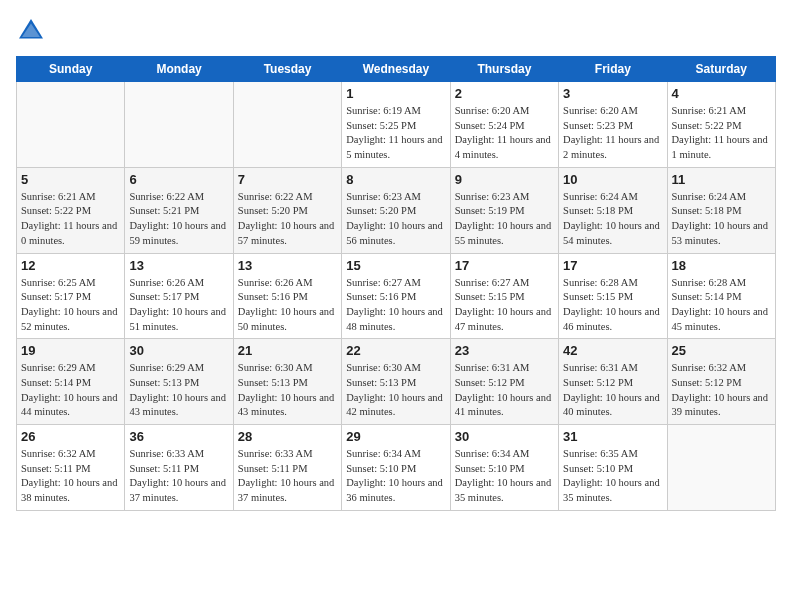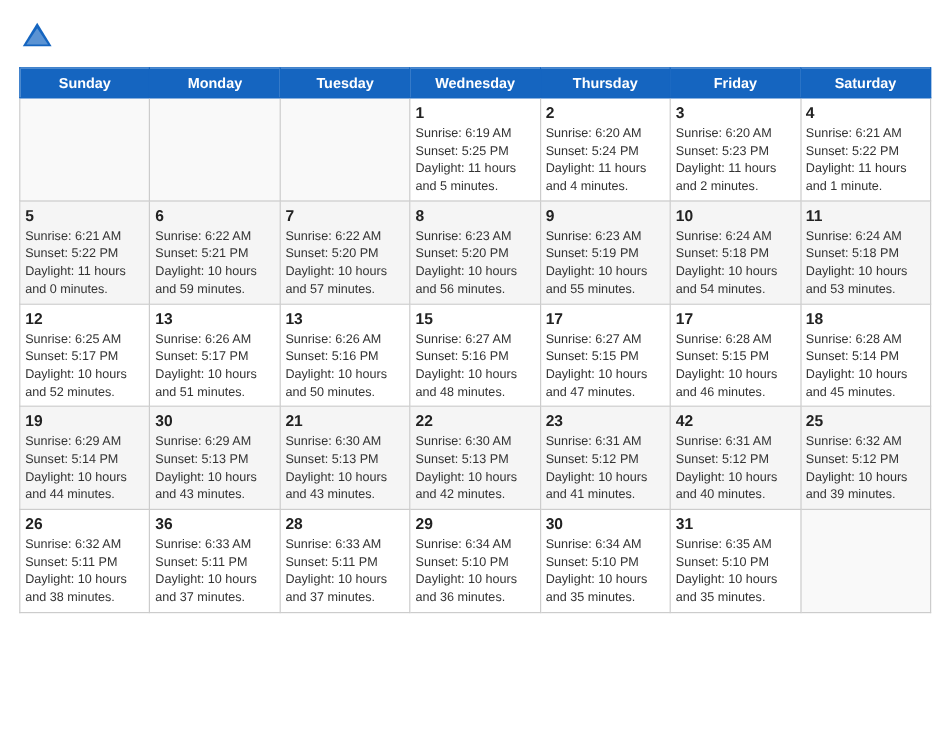--- a/index.html
+++ b/index.html
@@ -74,20 +74,21 @@
       font-size: 13px;
       font-weight: bold;
       color: #222;
       display: block;
       margin-bottom: 3px;
     }
     .day-info {
       color: #333;
       font-size: 10.5px;
       line-height: 1.4;
+      font-family: Liberation Serif, serif;
     }
     .calendar tr:nth-child(even) td {
       background-color: #f5f5f5;
     }
     .calendar tr:nth-child(even) td.empty {
       background-color: #f0f0f0;
     }
   </style>
 </head>
 <body>

